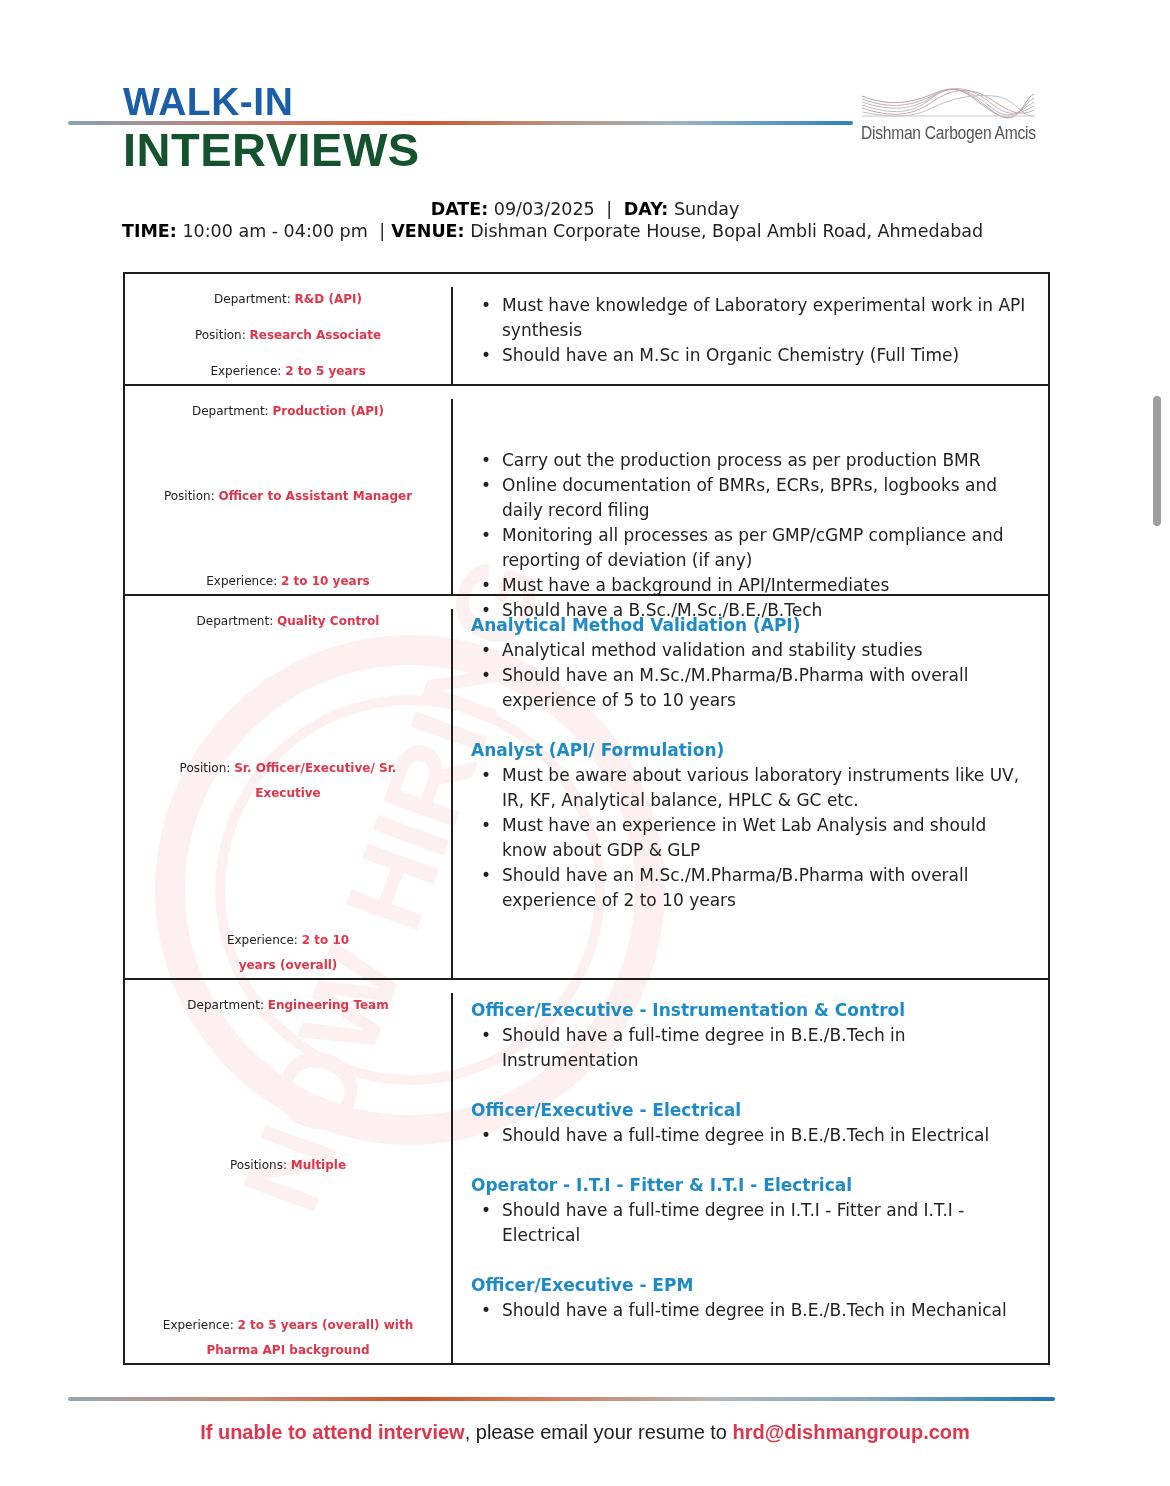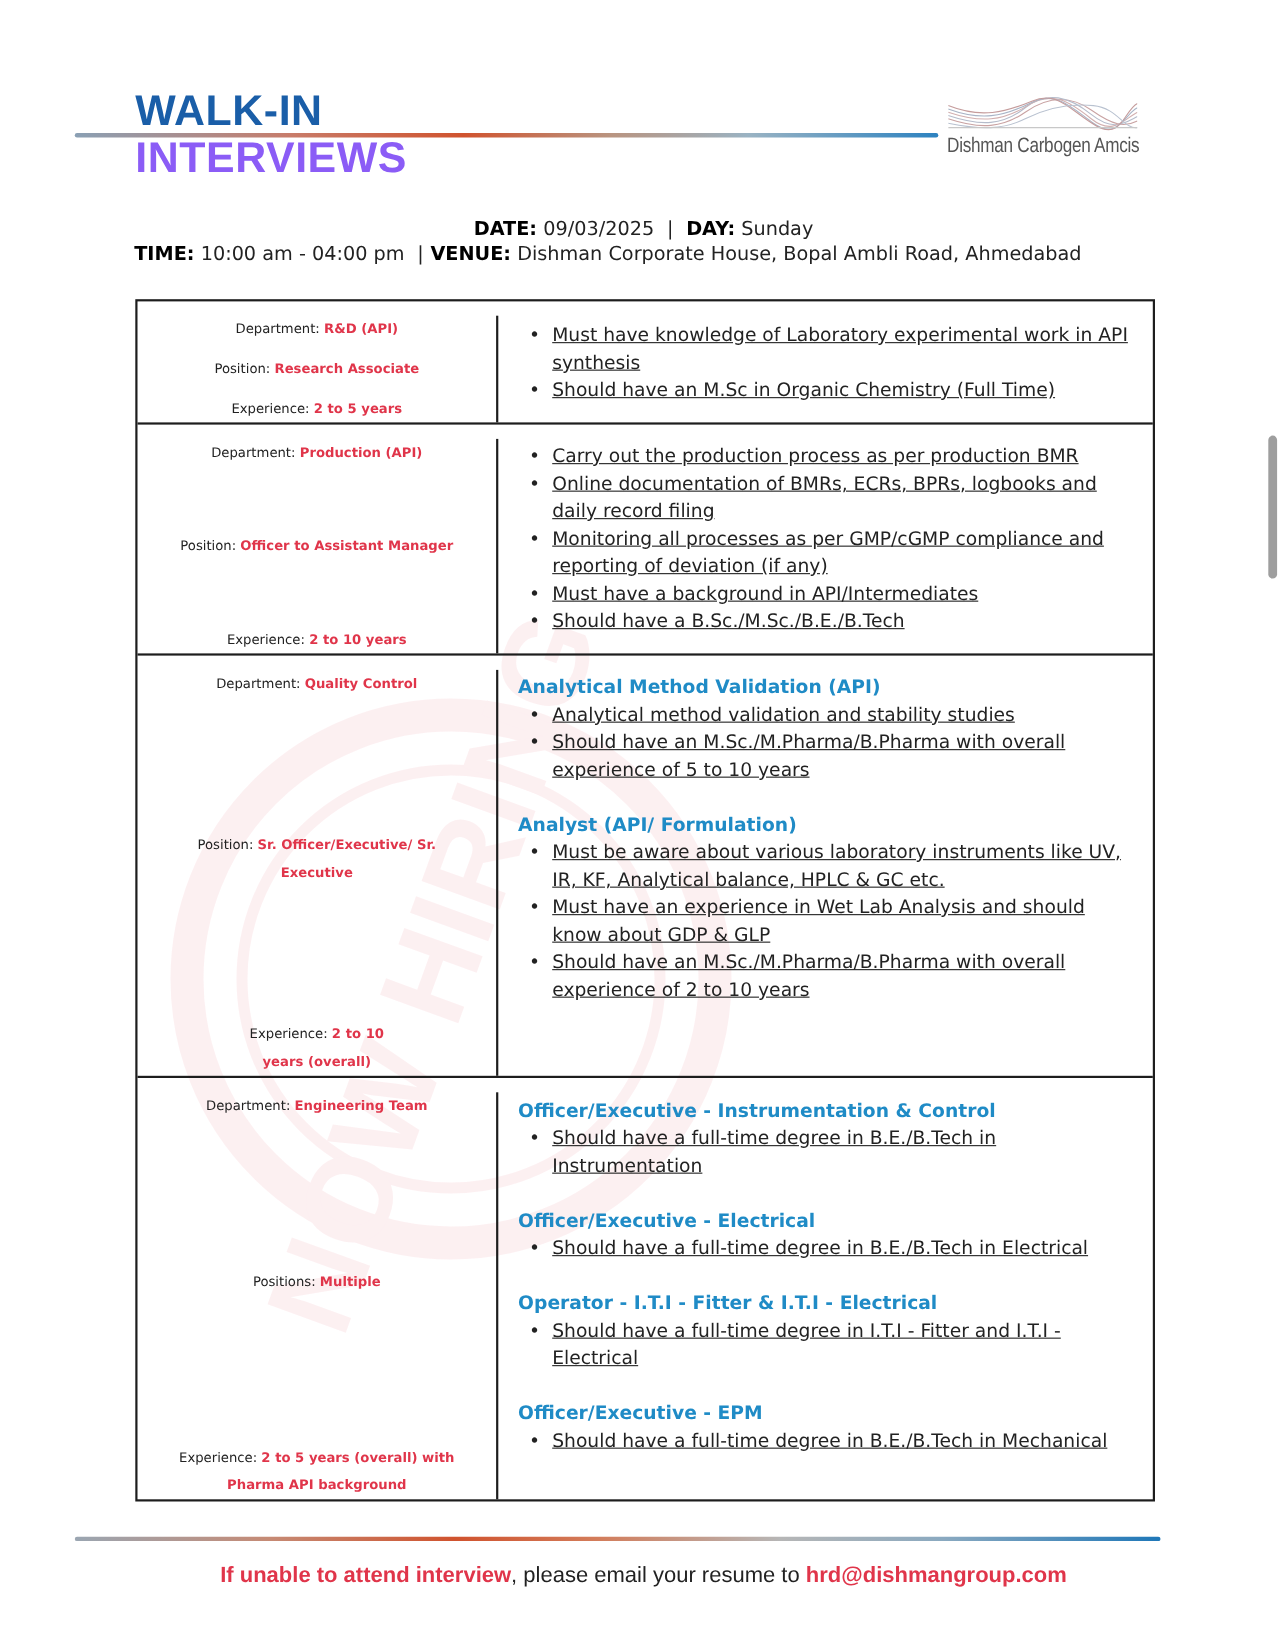--- a/index.html
+++ b/index.html
@@ -1,21 +1,21 @@
 <!DOCTYPE html>
 <html><head>
 <meta charset="utf-8">
 <style>
   * { box-sizing: border-box; margin: 0; padding: 0; }
   html, body { width: 1170px; height: 1486px; background: #ffffff; overflow: hidden; }
   body { position: relative; font-family: "DejaVu Sans", sans-serif; color: #222; }
 
   .title { position: absolute; left: 123px; font-family: "Liberation Sans", sans-serif; font-weight: 700; letter-spacing: 0.5px; }
   .title-line1 { top: 80px; font-size: 39px; color: #1a5ea8; }
-  .title-line2 { top: 122px; font-size: 39px; color: #8b5cf6; }
+  .title-line2 { top: 122px; font-size: 47px; color: #14532d; }
 
   .header-rule { position: absolute; left: 68px; top: 121px; width: 785px; height: 4px;
     background: linear-gradient(to right, #8aa0b4 0%, #c87c6a 25%, #d0532e 45%, #b99480 62%, #9ab3c3 78%, #2c82c0 100%); border-radius: 2px; }
 
   .logo { position: absolute; left: 858px; top: 88px; width: 180px; height: 60px; }
   .logo svg { position: absolute; left: 4px; top: 0; }
   .logo-text { position: absolute; left: 3px; top: 34px; font-family: "Liberation Sans", sans-serif; font-size: 19px; color: #555; transform: scaleX(0.82); transform-origin: left; white-space: nowrap; letter-spacing: -0.3px; }
 
   .info { position: absolute; left: 0; width: 1170px; text-align: center; font-size: 17.5px; color: #222; }
   .info-row1 { top: 199px; }
@@ -23,21 +23,21 @@
   .lbl { color: #000000; font-weight: 700; }
   .sep { margin: 0 6px; }
 
   .grid { position: absolute; left: 123px; top: 272px; width: 927px; height: 1093px; border: 2px solid #1d1d1d; }
   .row { position: absolute; left: 0; width: 923px; border-bottom: 2px solid #1d1d1d; }
   .row:last-child { border-bottom: none; }
   .left { position: absolute; left: 0; top: 13px; bottom: 0; width: 328px; border-right: 2px solid #1d1d1d; display: flex; flex-direction: column; justify-content: space-between; align-items: center; text-align: center; font-size: 12px; line-height: 25px; padding: 0 14px; }
   .right { position: absolute; left: 330px; top: 0; bottom: 0; right: 0; padding: 17px 14px 0 16px; font-size: 17px; line-height: 25px; }
   .red { color: #e0354a; font-weight: 700; }
   .blue-head { color: #1f8bc6; font-weight: 700; font-size: 17px; }
-  ul { list-style: none; text-decoration: underline; }
+  ul { list-style: none; }
   li { position: relative; padding-left: 31px; }
   li::before { content: "\2022"; position: absolute; left: 10px; top: 0; font-size: 17px; }
   .group { margin-bottom: 25px; }
   .group:last-child { margin-bottom: 0; }
 
   .footer-rule { position: absolute; left: 68px; top: 1397px; width: 987px; height: 4px;
     background: linear-gradient(to right, #9aa6b2 0%, #c68a74 18%, #d0532e 35%, #d37c5a 48%, #b6b6b6 65%, #8aa9c0 80%, #1e77b8 100%); border-radius: 2px; }
   .footer { position: absolute; left: 0; top: 1421px; width: 1170px; text-align: center; font-size: 20px; font-family: "Liberation Sans", sans-serif; color: #222; }
   .footer .red { font-weight: 700; }
 
@@ -102,21 +102,21 @@
       </ul>
     </div>
   </div>
 
   <div class="row" style="top:112px; height:210px;">
     <div class="left">
       <div><span>Department:</span> <span class="red">Production (API)</span></div>
       <div style="padding:0 18px;"><span>Position:</span> <span class="red">Officer to Assistant Manager</span></div>
       <div><span>Experience:</span> <span class="red">2 to 10 years</span></div>
     </div>
-    <div class="right" style="padding-top:17px;">
+    <div class="right" style="padding-top:17px;margin-top:45px;">
       <ul>
         <li>Carry out the production process as per production BMR</li>
         <li>Online documentation of BMRs, ECRs, BPRs, logbooks and daily record filing</li>
         <li>Monitoring all processes as per GMP/cGMP compliance and reporting of deviation (if any)</li>
         <li>Must have a background in API/Intermediates</li>
         <li>Should have a B.Sc./M.Sc./B.E./B.Tech</li>
       </ul>
     </div>
   </div>
 

